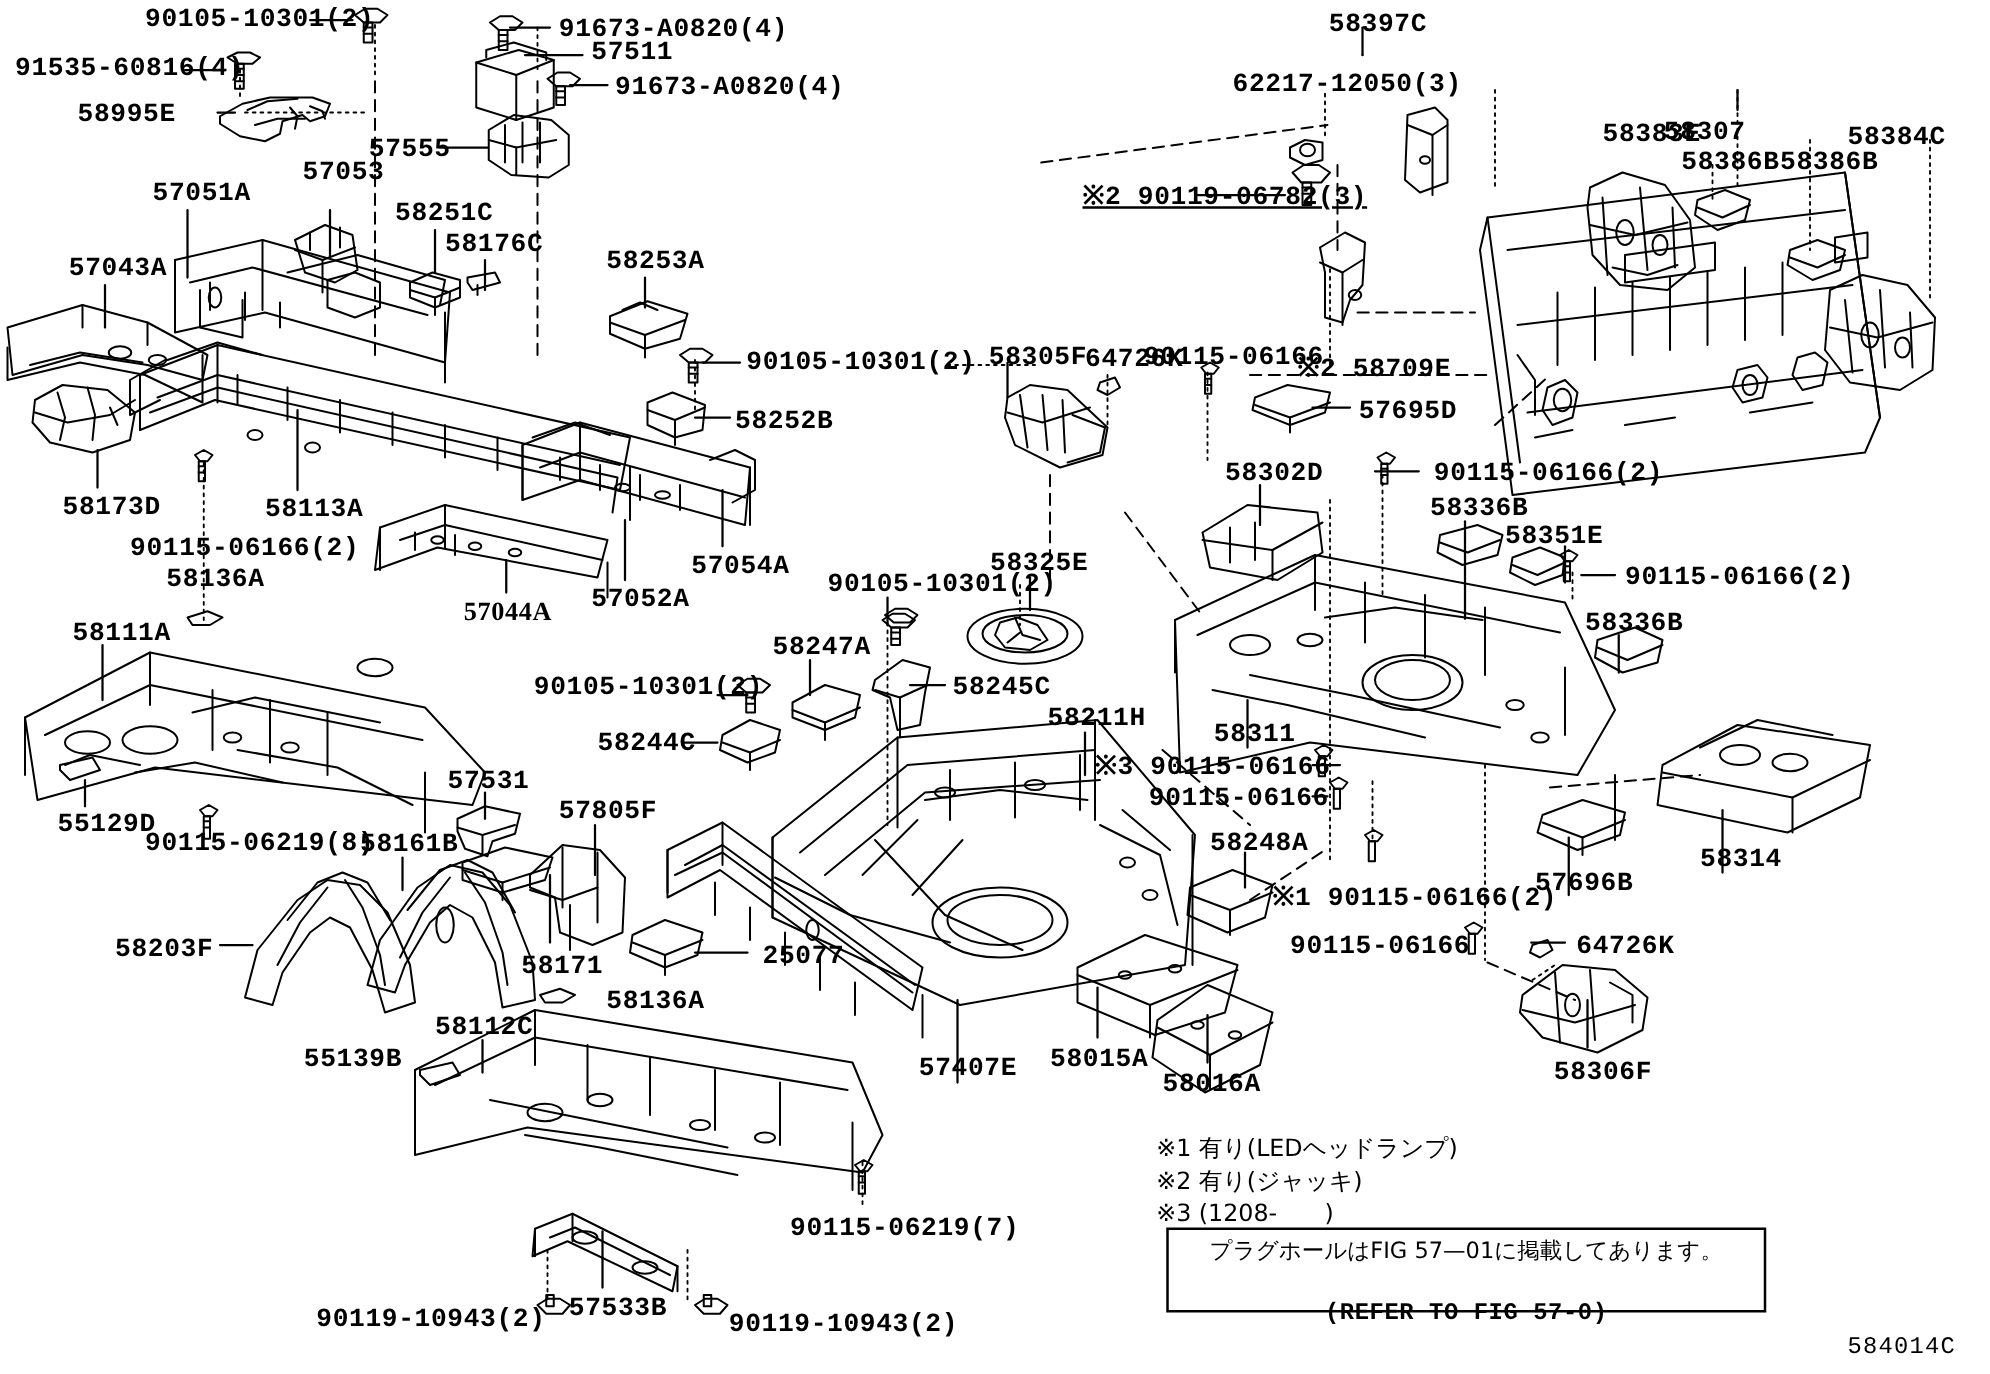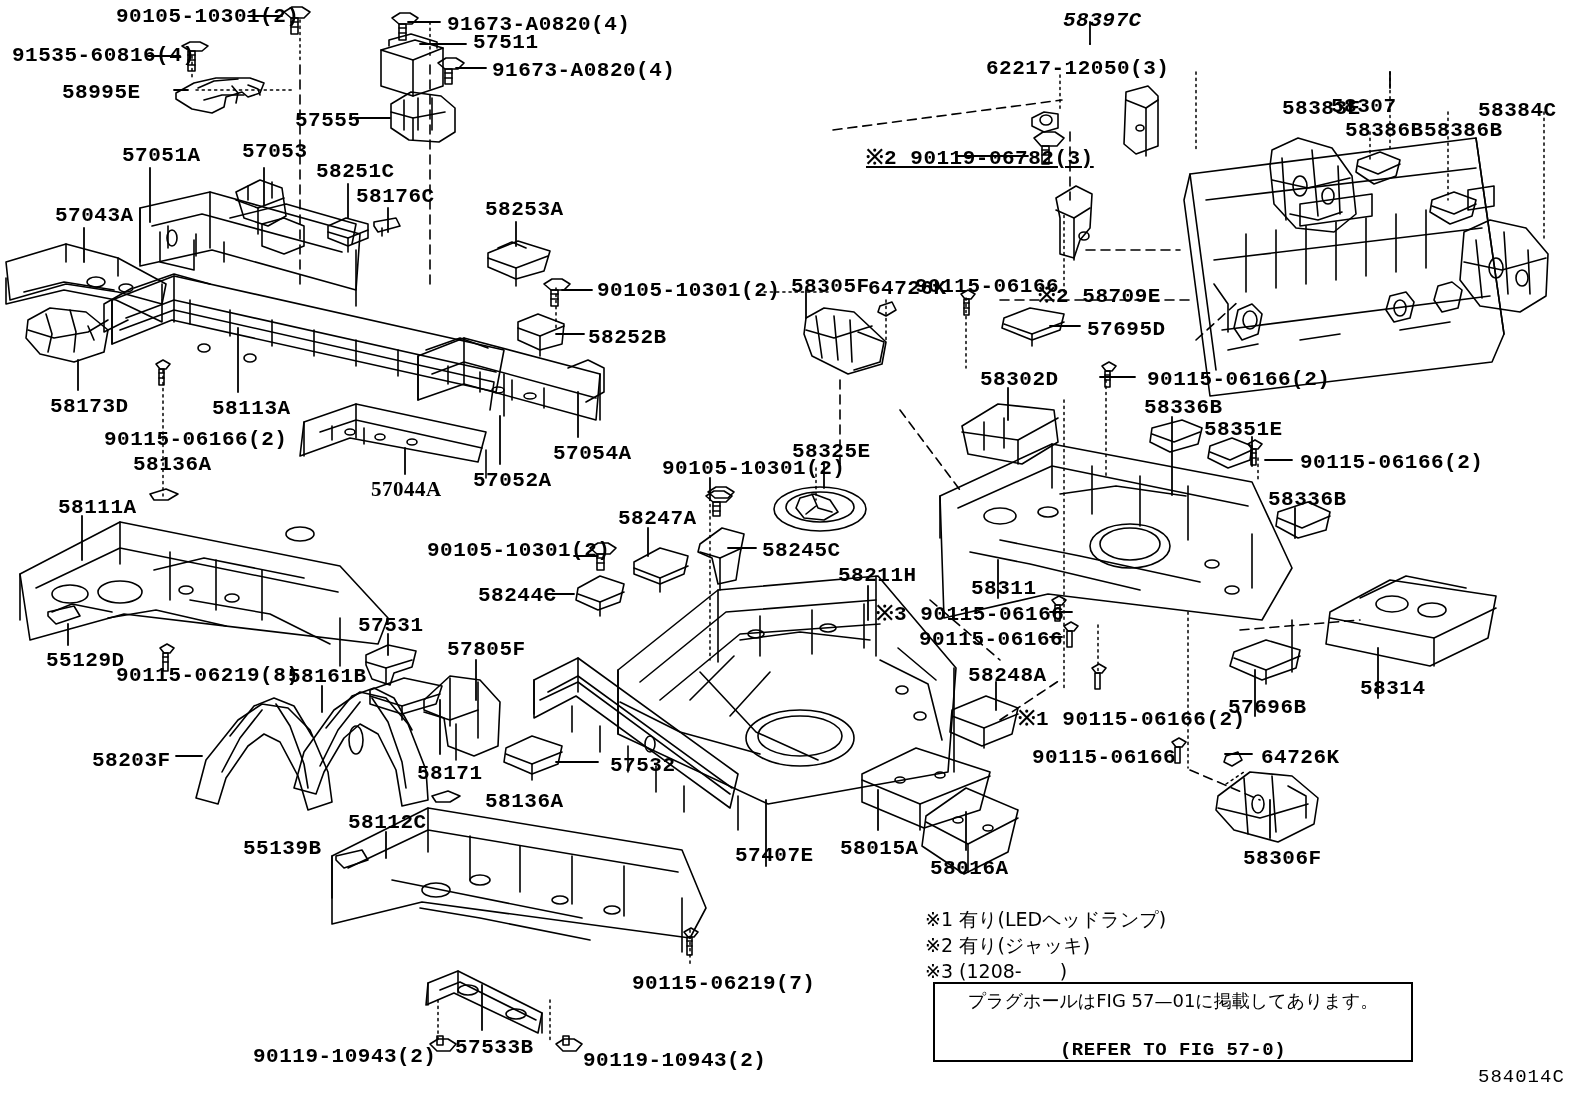--- a/index.html
+++ b/index.html
@@ -30,21 +30,21 @@
     font-family:"DejaVu Sans","Liberation Sans",sans-serif;
     font-weight:normal;font-size:18px;letter-spacing:0px;
   }
   .lbl.notebold{
     font-family:"Liberation Mono","DejaVu Sans Mono",monospace;
     font-weight:bold;font-size:19px;
   }
   .lbl.diagid{font-size:19px;font-weight:normal;letter-spacing:1px;}
   #notes-box{
     position:absolute;
-    left:933px;top:982px;width:480px;height:80px;
+    left:933px;top:982px;width:480px;height:68px;
     border:2px solid #000;
     background:#fff;
     box-sizing:border-box;
   }
   #notes-box .nline{
     position:absolute;left:0;width:100%;text-align:center;
   }
 </style>
 </head>
 <body>
@@ -695,21 +695,21 @@
 
   <div id="callout-layer">
       <div class="lbl" style="left: 116px; top: 6px;">90105-10301(2)</div>
       <div class="lbl" style="left: 447px; top: 14px;">91673-A0820(4)</div>
       <div class="lbl" style="left: 12px; top: 45px;">91535-60816(4)</div>
       <div class="lbl" style="left: 473px; top: 32px;">57511</div>
       <div class="lbl" style="left: 492px; top: 60px;">91673-A0820(4)</div>
       <div class="lbl" style="left: 62px; top: 82px;">58995E</div>
       <div class="lbl" style="left: 295px; top: 110px;">57555</div>
       <div class="lbl" style="left: 122px; top: 145px;">57051A</div>
-      <div class="lbl" style="left: 242px; top: 141px;">57053</div>
+      <div class="lbl" style="left: 242px; top: 128px;">57053</div>
       <div class="lbl" style="left: 316px; top: 161px;">58251C</div>
       <div class="lbl" style="left: 356px; top: 186px;">58176C</div>
       <div class="lbl" style="left: 485px; top: 199px;">58253A</div>
       <div class="lbl" style="left: 55px; top: 205px;">57043A</div>
       <div class="lbl" style="left: 597px; top: 280px;">90105-10301(2)</div>
       <div class="lbl" style="left: 588px; top: 327px;">58252B</div>
       <div class="lbl" style="left: 50px; top: 396px;">58173D</div>
       <div class="lbl" style="left: 212px; top: 398px;">58113A</div>
       <div class="lbl" style="left: 104px; top: 429px;">90115-06166(2)</div>
       <div class="lbl" style="left: 133px; top: 454px;">58136A</div>
@@ -724,32 +724,32 @@
       <div class="lbl" style="left: 762px; top: 540px;">58245C</div>
       <div class="lbl" style="left: 478px; top: 585px;">58244C</div>
       <div class="lbl" style="left: 838px; top: 565px;">58211H</div>
       <div class="lbl" style="left: 46px; top: 650px;">55129D</div>
       <div class="lbl" style="left: 358px; top: 615px;">57531</div>
       <div class="lbl" style="left: 447px; top: 639px;">57805F</div>
       <div class="lbl" style="left: 288px; top: 666px;">58161B</div>
       <div class="lbl" style="left: 116px; top: 665px;">90115-06219(8)</div>
       <div class="lbl" style="left: 92px; top: 750px;">58203F</div>
       <div class="lbl" style="left: 417px; top: 763px;">58171</div>
-      <div class="lbl" style="left: 610px; top: 755px;">57532</div>
+      <div class="lbl" style="left: 610px; top: 755px;">25077</div>
       <div class="lbl" style="left: 485px; top: 791px;">58136A</div>
       <div class="lbl" style="left: 348px; top: 812px;">58112C</div>
       <div class="lbl" style="left: 243px; top: 838px;">55139B</div>
       <div class="lbl" style="left: 735px; top: 845px;">57407E</div>
       <div class="lbl" style="left: 840px; top: 838px;">58015A</div>
       <div class="lbl" style="left: 930px; top: 858px;">58016A</div>
       <div class="lbl" style="left: 632px; top: 973px;">90115-06219(7)</div>
       <div class="lbl" style="left: 455px; top: 1037px;">57533B</div>
       <div class="lbl" style="left: 253px; top: 1046px;">90119-10943(2)</div>
       <div class="lbl" style="left: 583px; top: 1050px;">90119-10943(2)</div>
-      <div class="lbl" style="left: 1063px; top: 10px; font-style: italic;">58397C</div>
+      <div class="lbl" style="left: 1063px; top: 10px;">58397C</div>
       <div class="lbl" style="left: 986px; top: 58px;">62217-12050(3)</div>
       <div class="lbl" style="left: 1331px; top: 58px; margin-top: 38px;">58307</div>
       <div class="lbl" style="left: 1282px; top: 98px;">58383E</div>
       <div class="lbl" style="left: 1478px; top: 100px;">58384C</div>
       <div class="lbl" style="left: 1345px; top: 120px;">58386B</div>
       <div class="lbl" style="left: 1424px; top: 120px;">58386B</div>
       <div class="lbl" style="left: 866px; top: 148px; text-decoration: underline;">※2 90119-06782(3)</div>
       <div class="lbl" style="left: 915px; top: 276px;">90115-06166</div>
       <div class="lbl" style="left: 791px; top: 276px;">58305F</div>
       <div class="lbl" style="left: 868px; top: 278px;">64726K</div>

